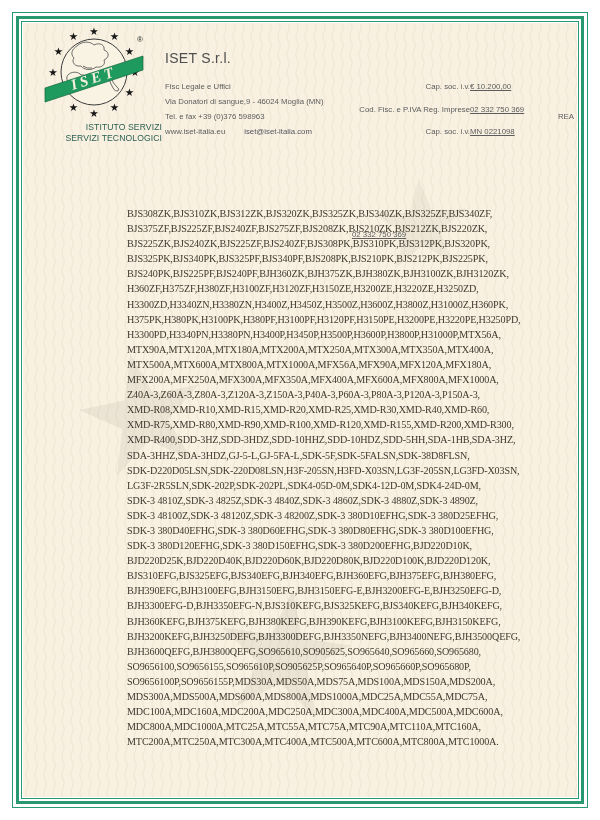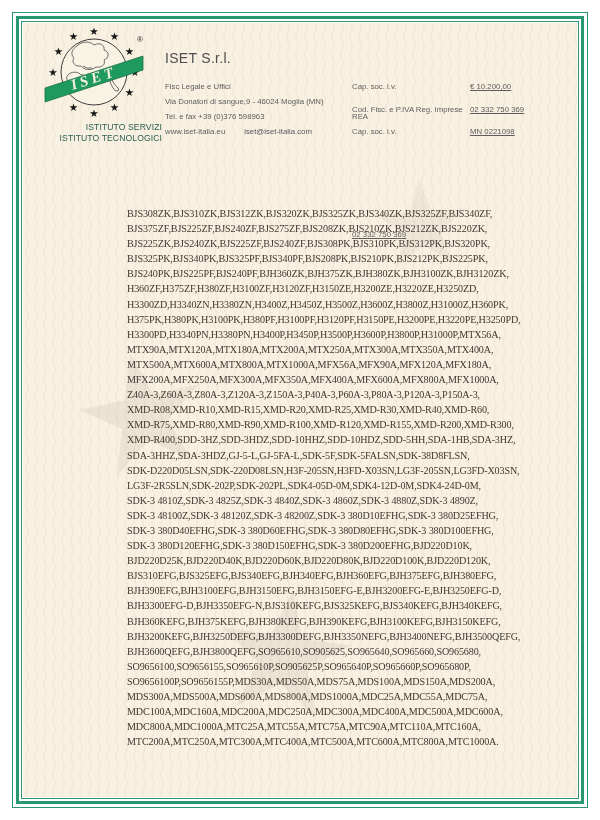--- a/index.html
+++ b/index.html
@@ -23,21 +23,21 @@
   .logo-svg{position:absolute;left:31px;top:22px;}
   .logo-star{font-size:10.5px;fill:#171717;}
   .org-name{position:absolute;left:26px;top:122px;width:136px;text-align:right;
     font-size:8.6px;font-weight:normal;color:#2a5f52;line-height:10.5px;letter-spacing:.1px;}
   
   .company-name{position:absolute;left:165px;top:50px;font-size:14px;color:#4e4e4e;letter-spacing:.3px;}
   .addr{position:absolute;left:165px;font-size:7.8px;color:#5c5c5c;white-space:nowrap;}
   .addr1{top:82px;}.addr2{top:97px;}.addr3{top:112px;}.addr4{top:127px;}
   .email-link{margin-left:19px;color:#54545e;}
   .reg-row{position:absolute;left:352px;width:222px;display:flex;font-size:7.8px;color:#5c5c5c;white-space:nowrap;}
-  .reg-row .lab{flex:0 0 118px;}
+  .reg-row .lab{flex:0 0 118px;text-align:right;}
   .reg-row .val{flex:1;text-decoration:underline;}
   .reg1{top:82px;}.reg2{top:97px;margin-top:8px;}.reg3{top:112px;flex-direction:column;}.reg4{top:127px;}
   
   .annex-title{position:absolute;left:0;right:0;top:163px;text-align:center;
     font-family:"Liberation Serif", serif;font-size:24px;color:#262626;letter-spacing:1px;}
   .model-list{position:absolute;left:127px;top:206px;transform:scaleX(.92);transform-origin:0 0;
     font-family:"Liberation Serif", serif;font-size:11px;letter-spacing:-.15px;color:#3e382f;}
   .model-line{white-space:nowrap;height:15.1px;line-height:15.1px;}
 </style>
 </head>
@@ -89,21 +89,21 @@
         <path d="M80 55 q2 7 6 10 q3 2 1 4 q-3 1 -5 -3 q-3 -5 -4 -10 Z"></path>
         <path d="M52 44 q4 3 9 2"></path>
       </g>
       <path d="M14 66 L112 34 L112 48 L14 80 Z" fill="#1f9a5e" stroke="#11663e" stroke-width="0.7"></path>
       <text x="63" y="61" transform="rotate(-18 63 57)" text-anchor="middle" font-family="'Liberation Serif', serif" font-style="italic" font-weight="bold" font-size="15" letter-spacing="3.5" fill="#f7f0df">ISET</text>
       <text x="106" y="20" font-size="8" fill="#2a2a2a" font-family="'Liberation Sans', sans-serif">®</text>
     </svg>
 
     <div class="org-name">
       <div>ISTITUTO SERVIZI</div>
-      <div>ISTITUTO TECNOLOGICI</div>
+      <div>SERVIZI TECNOLOGICI</div>
     </div>
 
     <div class="company-name">ISET S.r.l.</div>
     <div class="addr addr1">Fisc Legale e Uffici</div>
     <div class="addr addr2">Via Donatori di sangue,9 - 46024 Moglia (MN)</div>
     <div class="addr addr3">Tel. e fax +39 (0)376 598963</div>
     <div class="addr addr4">
       <span>www.iset-italia.eu</span><span class="email-link">iset@iset-italia.com</span>
     </div>
 

